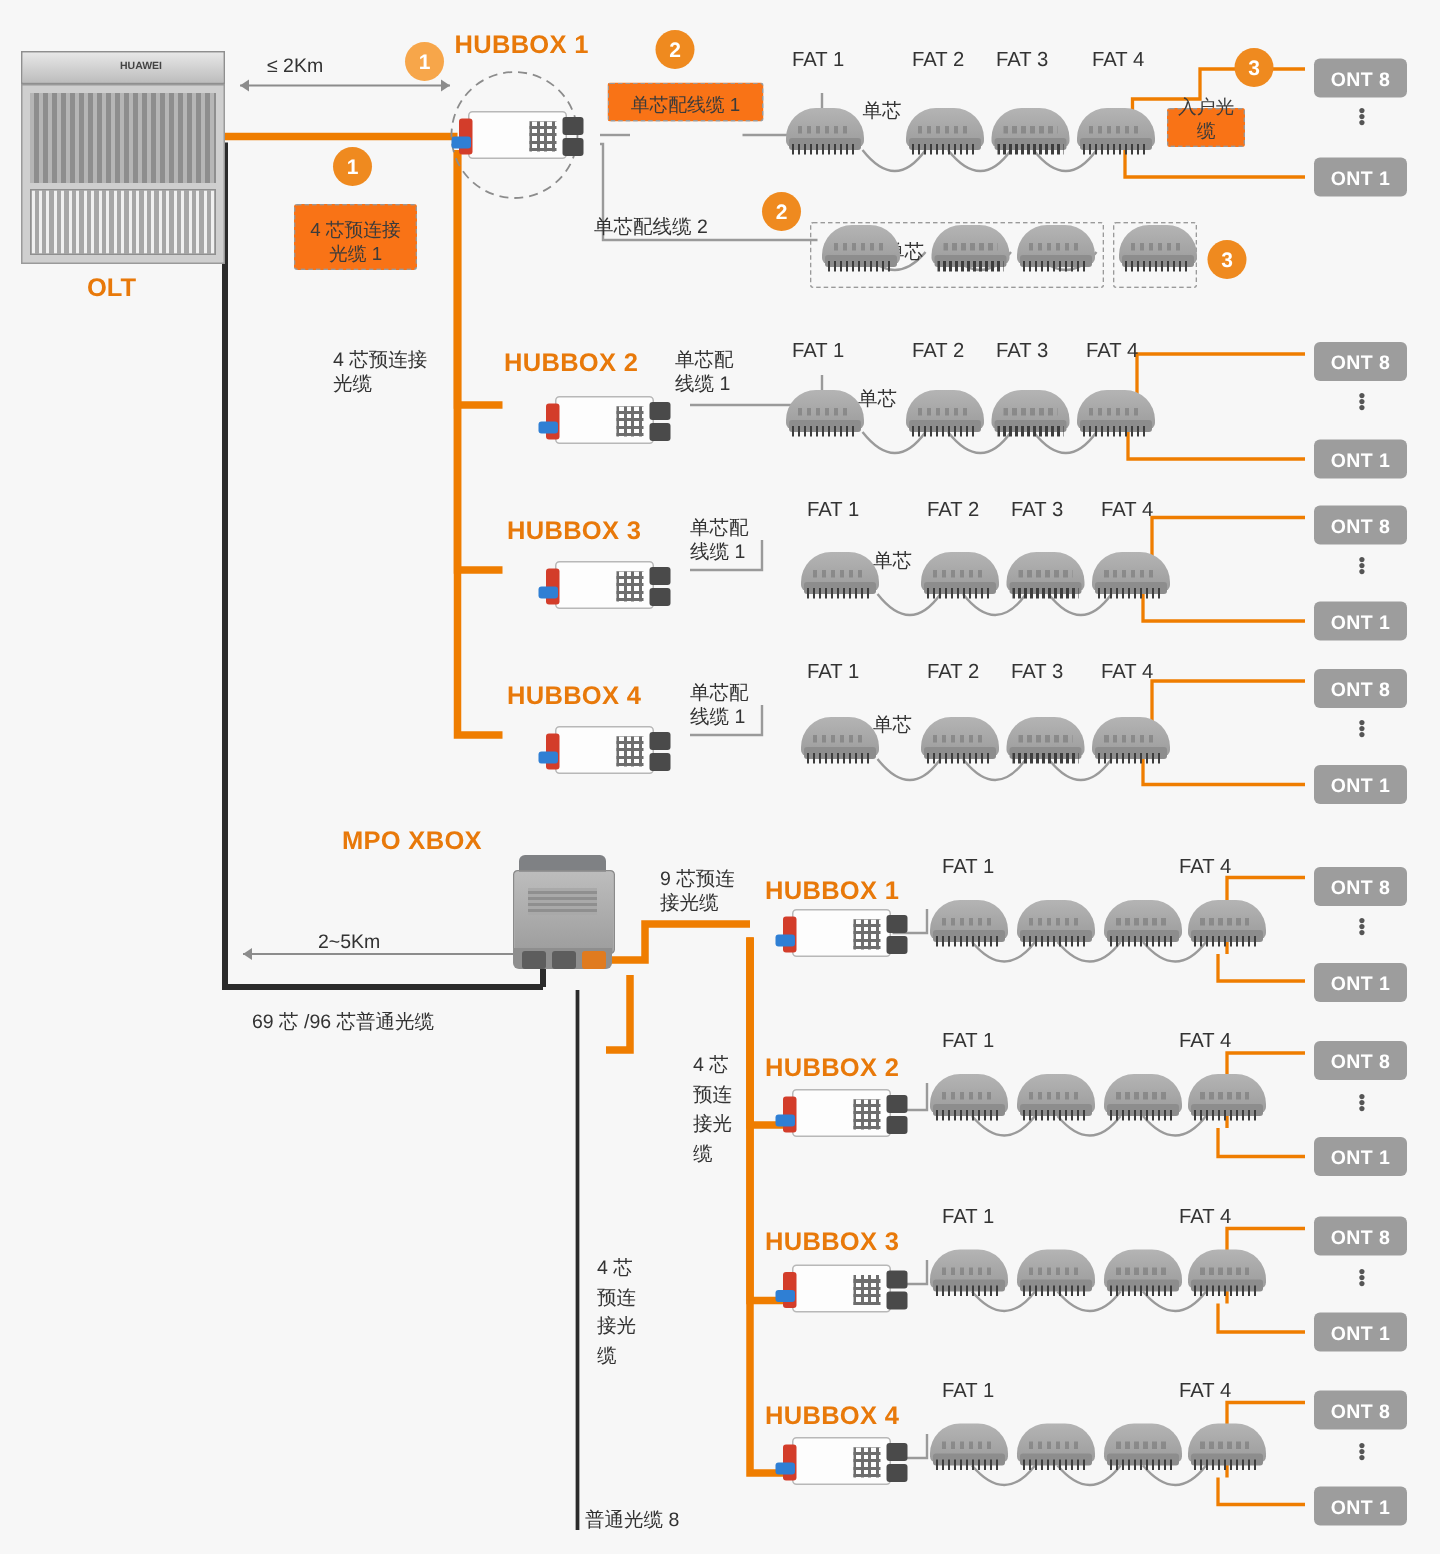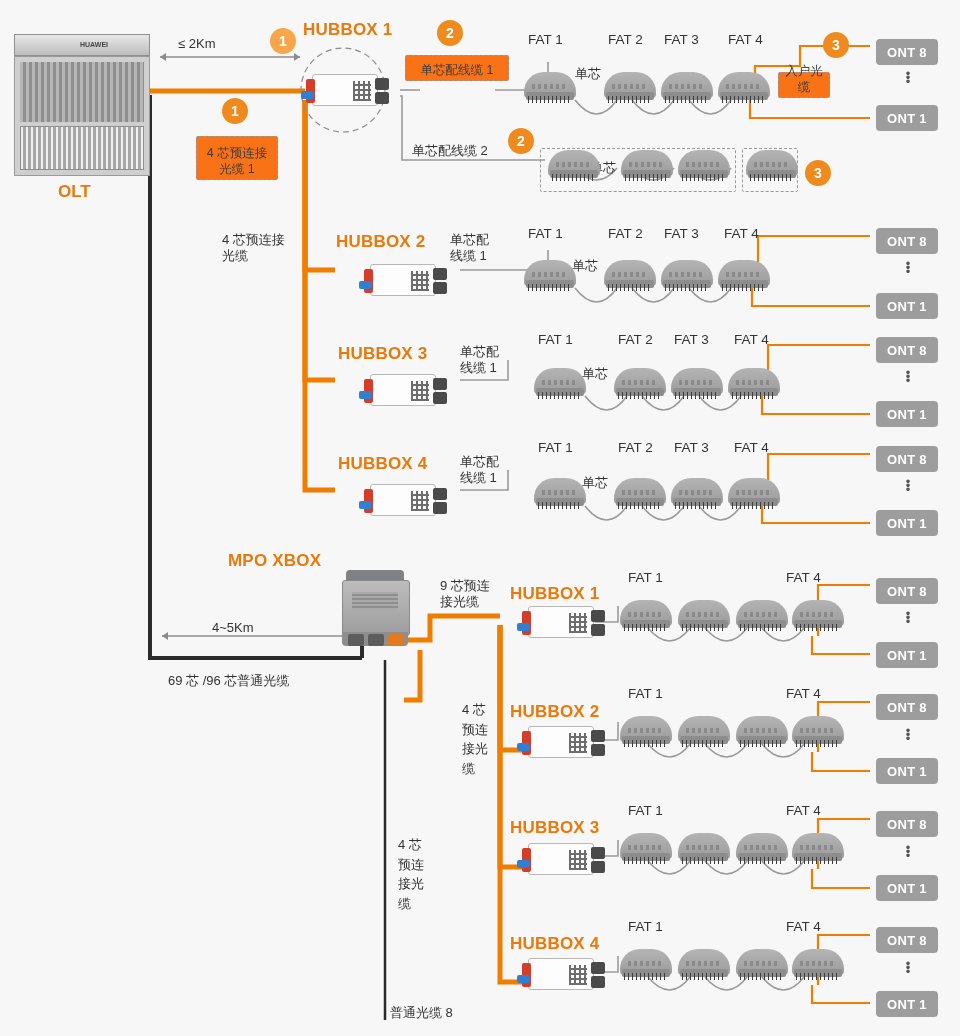--- a/index.html
+++ b/index.html
@@ -337,21 +337,21 @@
   </svg>
 
   <div class="olt-top" style="left:14px;top:34px;width:136px;height:22px;"></div>
   <div class="olt-logo" style="left:80px;top:41px;">HUAWEI</div>
   <div class="olt-body" style="left:14px;top:56px;width:136px;height:120px;"></div>
   <div class="olt-stripe" style="left:20px;top:62px;width:124px;height:60px;"></div>
   <div class="olt-mid" style="left:20px;top:126px;width:124px;height:44px;"></div>
   <div class="olt-title" style="left:58px;top:182px;">OLT</div>
 
   <div class="dim-lbl" style="left:178px;top:36px;">≤ 2Km</div>
-  <div class="dim-lbl" style="left:212px;top:620px;">4~5Km</div>
+  <div class="dim-lbl" style="left:212px;top:620px;">2~5Km</div>
   <div class="dim-lbl" style="left:168px;top:672px;">69 芯 /96 芯普通光缆</div>
 
   <div class="badge" style="left:270px;top:28px;">1</div>
   <div class="badge dark" style="left:437px;top:20px;">2</div>
   <div class="badge dark" style="left:823px;top:32px;">3</div>
   <div class="badge dark" style="left:222px;top:98px;">1</div>
   <div class="badge dark" style="left:508px;top:128px;">2</div>
   <div class="badge dark" style="left:805px;top:160px;">3</div>
 
   <div class="dashbox lbl-box" style="left:196px;top:136px;width:82px;height:44px;">
@@ -360,21 +360,21 @@
   </div>
   <div class="dashbox lbl-box" style="left:405px;top:55px;width:104px;height:26px;">
     <span>单芯配线缆 1</span>
   </div>
   <div class="dashbox lbl-box" style="left:778px;top:72px;width:52px;height:26px;">
     <span>入户光缆</span>
   </div>
 
   <div class="dashbox" style="left:540px;top:148px;width:196px;height:44px;"></div>
   <div class="dashbox" style="left:742px;top:148px;width:56px;height:44px;"></div>
-  <div class="lbl" style="left:412px;top:143px;">单芯配线缆 2</div>
+  <div class="lbl" style="left:396px;top:143px;">单芯配线缆 2</div>
 
   <div class="hub-title" style="left:303px;top:20px;">HUBBOX 1</div>
   <div class="hubbox" style="left:312px;top:74px;">
     <div class="hb-left"></div>
     <div class="hb-left2"></div>
     <div class="hb-right"></div>
     <div class="hb-right2"></div>
     <div class="hb-grid"></div>
   </div>
   <div class="lbl" style="left:222px;top:232px;white-space:pre-line;">4 芯预连接

